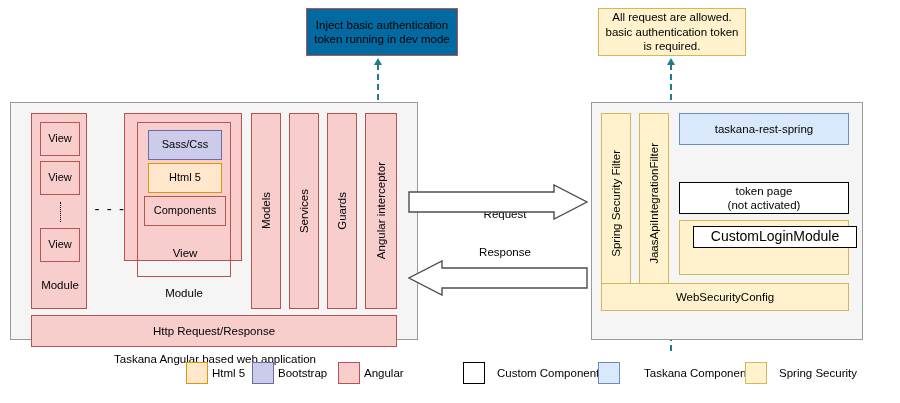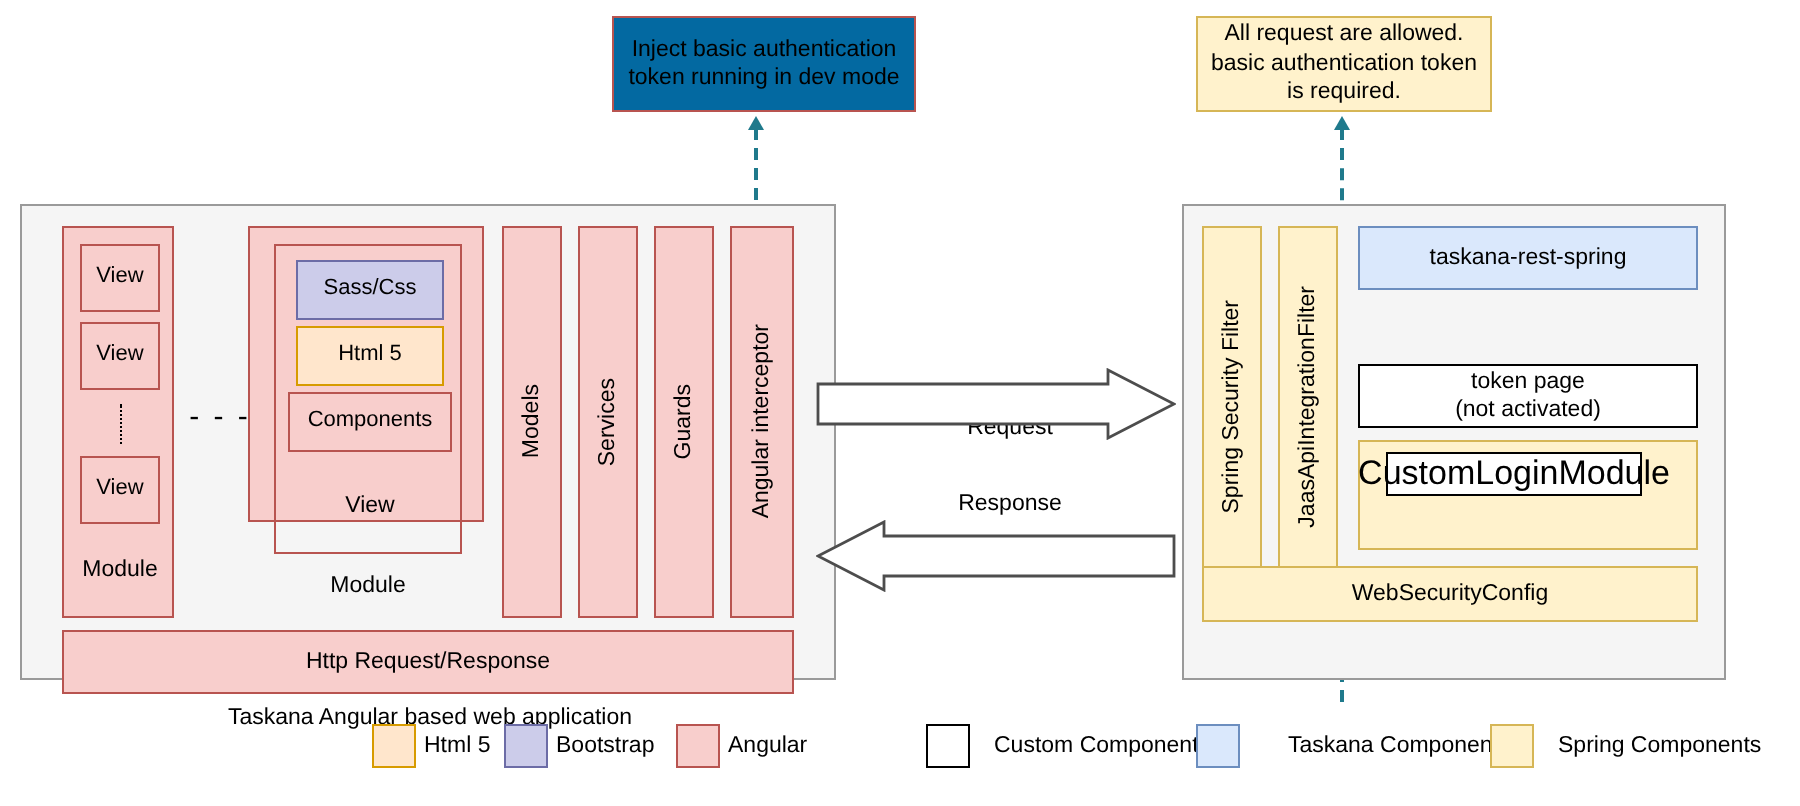--- a/index.html
+++ b/index.html
@@ -198,21 +198,21 @@
   </div>
 
   <div class="abs tsk center-text" style="left:87px; top:10px; width:170px; height:32px; font-size:11.5px;">taskana-rest-spring</div>
 
   <div class="abs cus center-text" style="left:87px; top:79px; width:170px; height:32px; font-size:11.5px; flex-direction:column;">
     <span>token page</span>
     <span>(not activated)</span>
   </div>
 
   <div class="abs spr" style="left:87px; top:117px; width:170px; height:55px;">
-    <div class="abs cus center-text" style="left:13px; top:5px; width:128px; height:22px; font-size:17px;">CustomLoginModule</div>
+    <div class="abs cus center-text" style="left:13px; top:5px; width:164px; height:22px; font-size:14px;">CustomLoginModule</div>
   </div>
 
   <div class="abs spr center-text" style="left:9px; top:180px; width:248px; height:28px; font-size:11.5px;">WebSecurityConfig</div>
 
 </div>
 
 <div class="legend-item" style="left:186px; top:362px;">
   <span class="legend-swatch sw-html5"></span>
   <span class="legend-label">Html 5</span>
 </div>
@@ -227,14 +227,14 @@
 <div class="legend-item" style="left:463px; top:362px;">
   <span class="legend-swatch sw-custom"></span>
   <span class="legend-label" style="margin-left:12px;">Custom Component</span>
 </div>
 <div class="legend-item" style="left:598px; top:362px;">
   <span class="legend-swatch sw-tsk"></span>
   <span class="legend-label" style="margin-left:24px;">Taskana Component</span>
 </div>
 <div class="legend-item" style="left:745px; top:362px;">
   <span class="legend-swatch sw-spr"></span>
-  <span class="legend-label" style="margin-left:12px;">Spring Components</span>
+  <span class="legend-label" style="margin-left:12px;">Spring Security</span>
 </div>
 
 </body></html>

